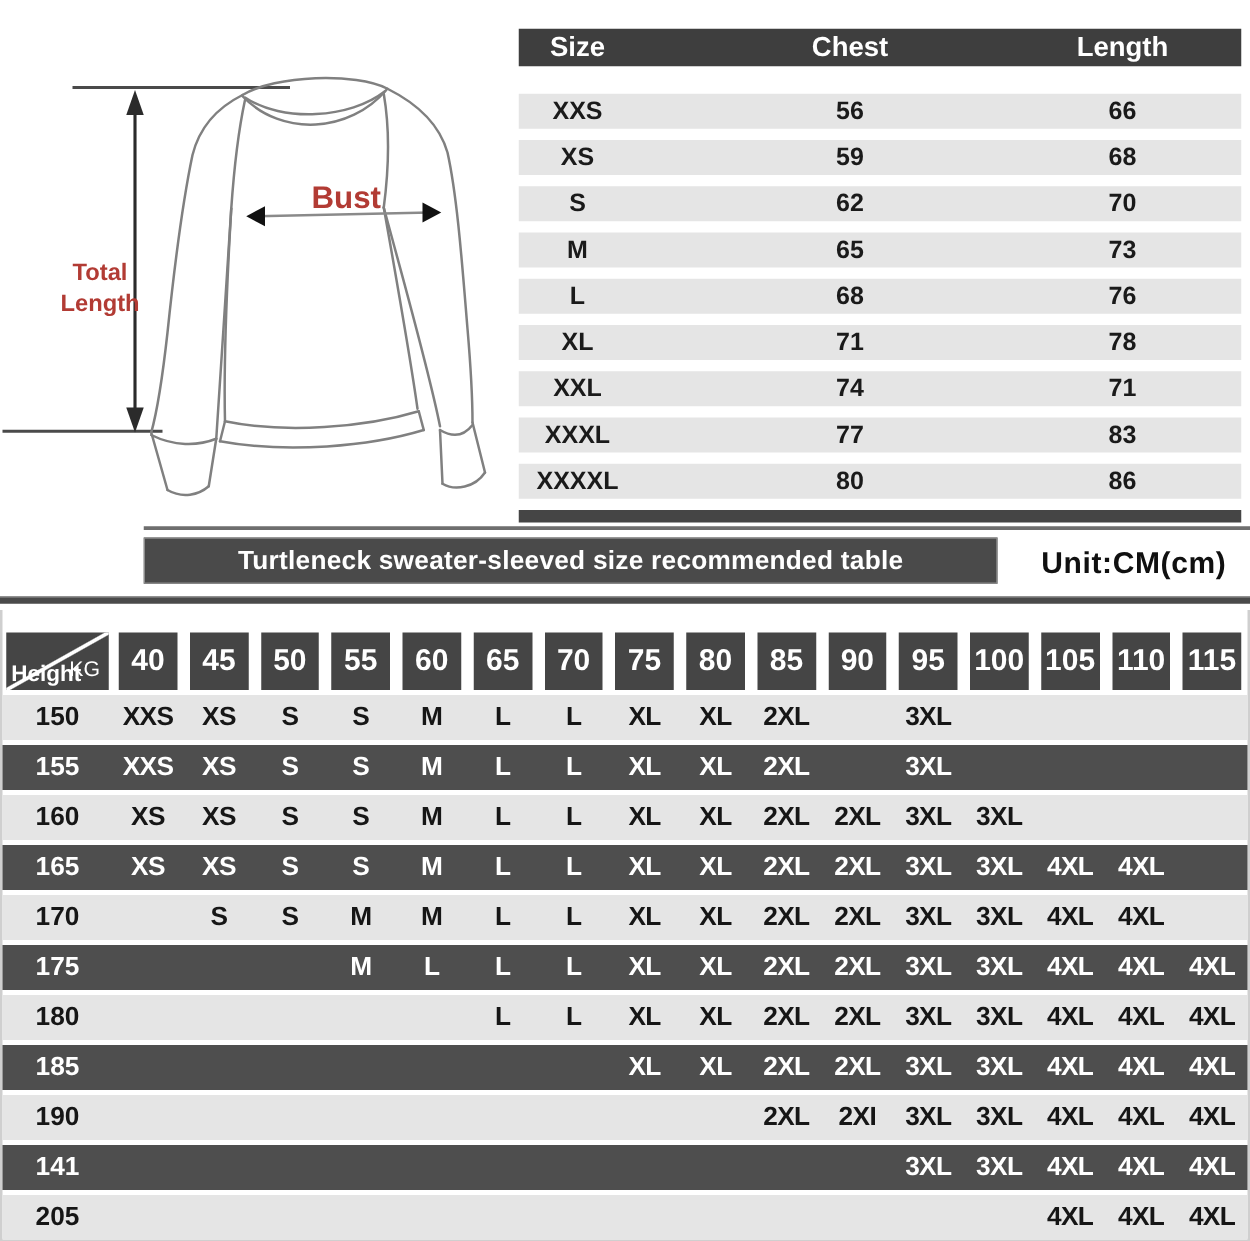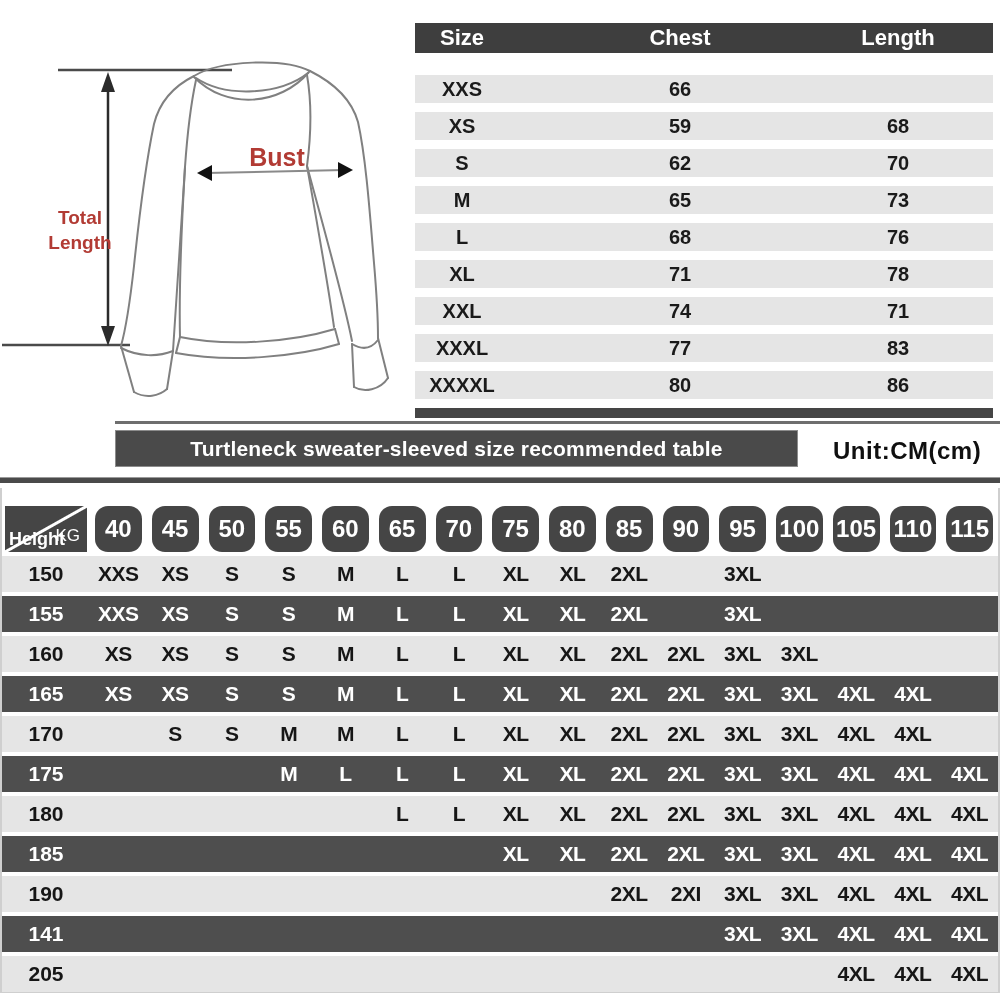--- a/index.html
+++ b/index.html
@@ -39,21 +39,21 @@
   .m-corner{height:46px;margin:0 3px;position:relative;background:#454545;}
   .m-corner::after{
     content:"";position:absolute;inset:0;
     background:linear-gradient(to bottom right,transparent calc(50% - 2px),#ffffff calc(50% - 1px),#ffffff calc(50% + 1px),transparent calc(50% + 2px));
   }
   .corner-kg{position:absolute;top:2px;right:7px;color:#fff;font-weight:normal;font-size:17px;z-index:2;margin-top:18px;}
   .corner-h{position:absolute;bottom:2px;left:4px;color:#fff;font-weight:bold;font-size:18px;z-index:2;}
   .m-hcell{text-align:center;}
   .m-hbox{
     height:46px;margin:0 5px;background:#454545;color:#ffffff;font-size:24px;font-weight:bold;
-    display:flex;align-items:center;justify-content:center;border-radius:13px;
+    display:flex;align-items:center;justify-content:center;
   }
   .m-row{display:grid;grid-template-columns:88px repeat(16,1fr);height:36px;margin-bottom:4px;align-items:center;}
   .m-row.light{background:#e5e5e5;color:#161616;}
   .m-row.dark{background:#4e4e4e;color:#ffffff;}
   .m-label{font-size:21px;font-weight:bold;text-align:center;}
   .m-val{font-size:21px;font-weight:bold;text-align:center;letter-spacing:-0.5px;white-space:nowrap;}
 </style>
 </head>
 <body>
 
@@ -109,20 +109,21 @@
 
   <div class="size-table">
     <div class="st-header">
       <div>Size</div>
       <div>Chest</div>
       <div>Length</div>
     </div>
     <div id="st-body">
         <div class="st-row">
           <div>XXS</div>
+          <div>56</div>
           <div>66</div>
         </div>
         <div class="st-row">
           <div>XS</div>
           <div>59</div>
           <div>68</div>
         </div>
         <div class="st-row">
           <div>S</div>
           <div>62</div>

